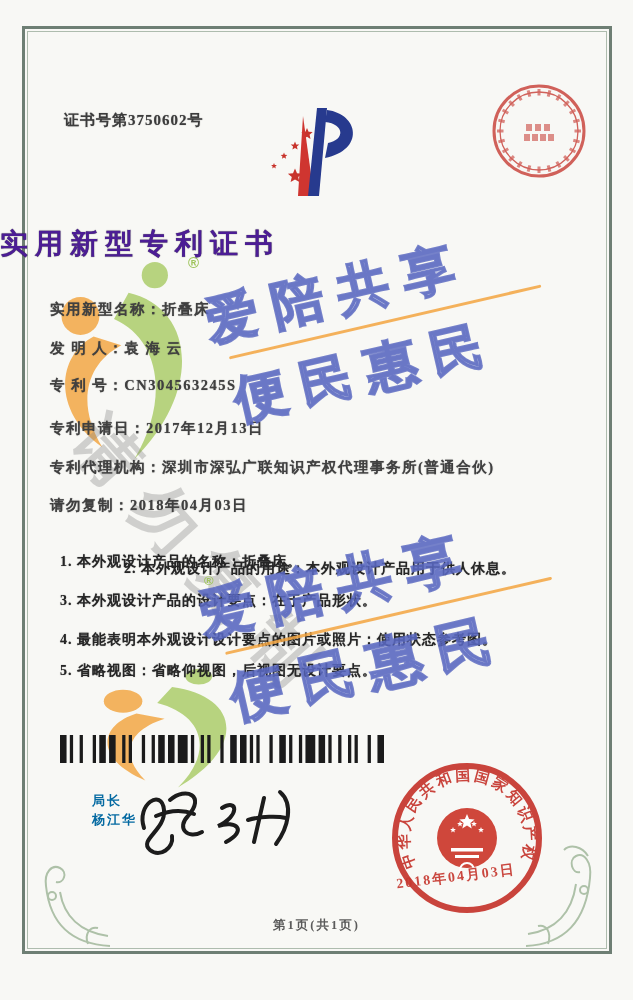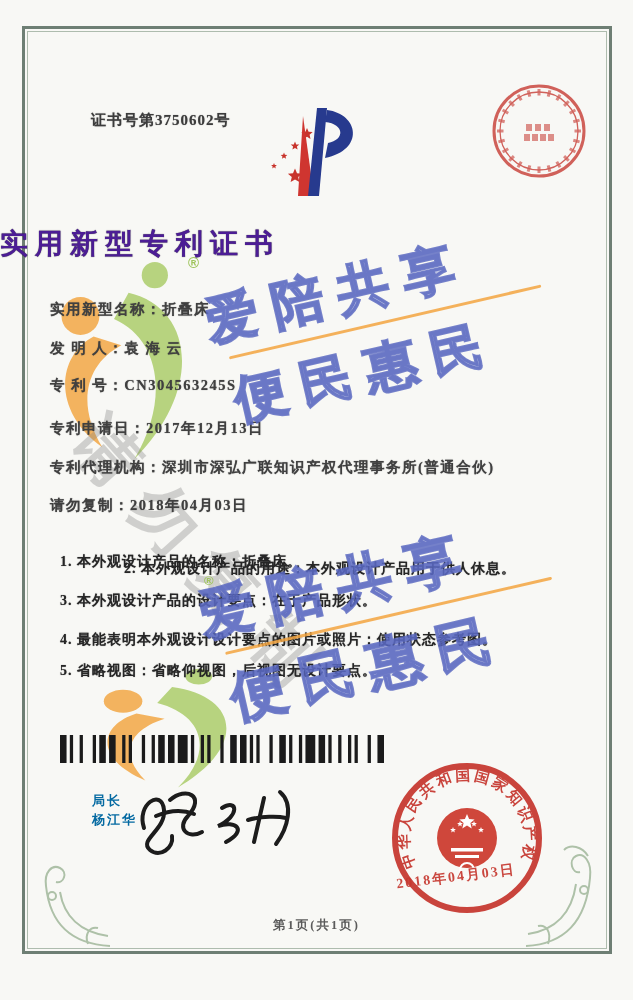--- a/index.html
+++ b/index.html
@@ -15,21 +15,21 @@
   .heart-logo{position:absolute;opacity:.82;}
   .reg-mark{position:absolute;color:#9fc45c;font:700 15px "Liberation Sans",sans-serif;z-index:1;}
   
   .wm-blue-set{position:absolute;z-index:4;transform:rotate(-13deg);white-space:nowrap;}
   .wm-blue-line{font:700 52px "Liberation Serif",serif;letter-spacing:15px;
      color:rgba(96,110,198,.40);-webkit-text-stroke:2px rgba(88,103,192,.82);}
   .wm-orange-line{height:3px;background:rgba(243,165,63,.85);border-radius:2px;}
   
   .content{position:absolute;inset:0;z-index:3;}
   .cert-no{position:absolute;left:64px;top:111px;font:700 15px "Liberation Serif",serif;
-           color:#3c3c3c;letter-spacing:1px;text-shadow:0 0 1px rgba(60,60,60,.6);margin-left:27px;}
+           color:#3c3c3c;letter-spacing:1px;text-shadow:0 0 1px rgba(60,60,60,.6);}
   .cert-title{position:absolute;left:0;right:0;top:225px;text-align:left;
       font:700 28px "Liberation Serif",serif;color:#4c1d95;letter-spacing:7px;
       text-shadow:0 0 1px rgba(0,0,0,.75);}
   .field{position:absolute;left:50px;font:700 14.5px "Liberation Serif",serif;color:#404040;
          letter-spacing:1.5px;text-shadow:0 0 1px rgba(40,40,40,.65);white-space:nowrap;}
   .item{position:absolute;left:60px;width:520px;font:700 14px "Liberation Serif",serif;color:#262626;
         letter-spacing:1px;text-shadow:0 0 1px rgba(40,40,40,.6);white-space:nowrap;}
   .barcode{position:absolute;left:60px;top:735px;width:324px;height:28px;}
   .signer{position:absolute;left:92px;top:791px;font:700 13px "Liberation Serif",serif;
           color:#0369a1;line-height:19px;letter-spacing:2px;}

